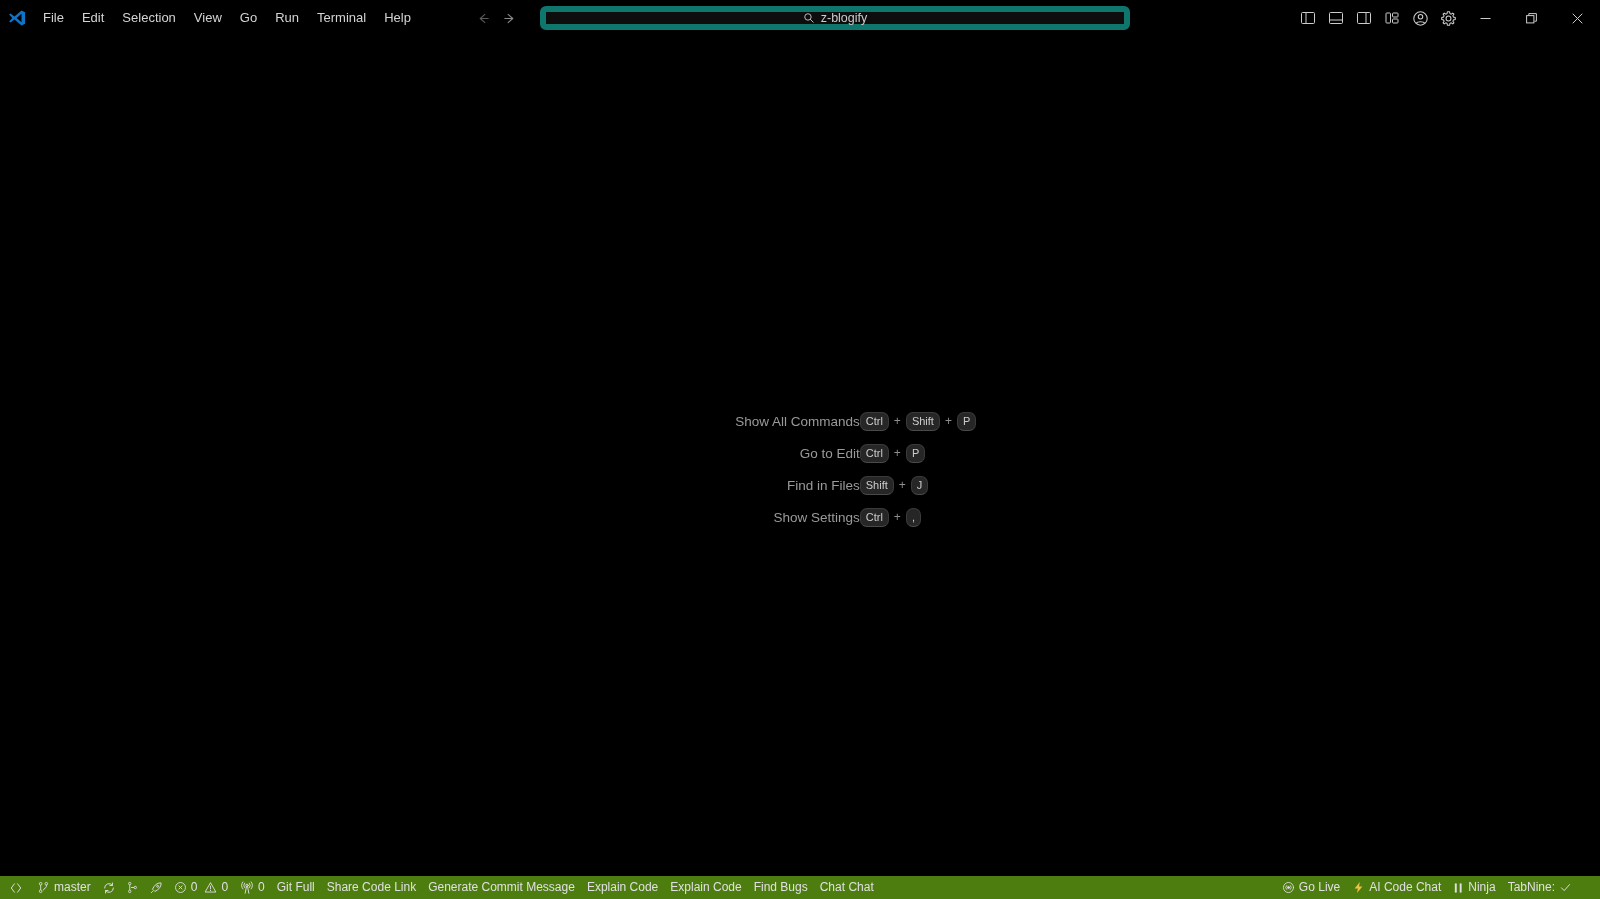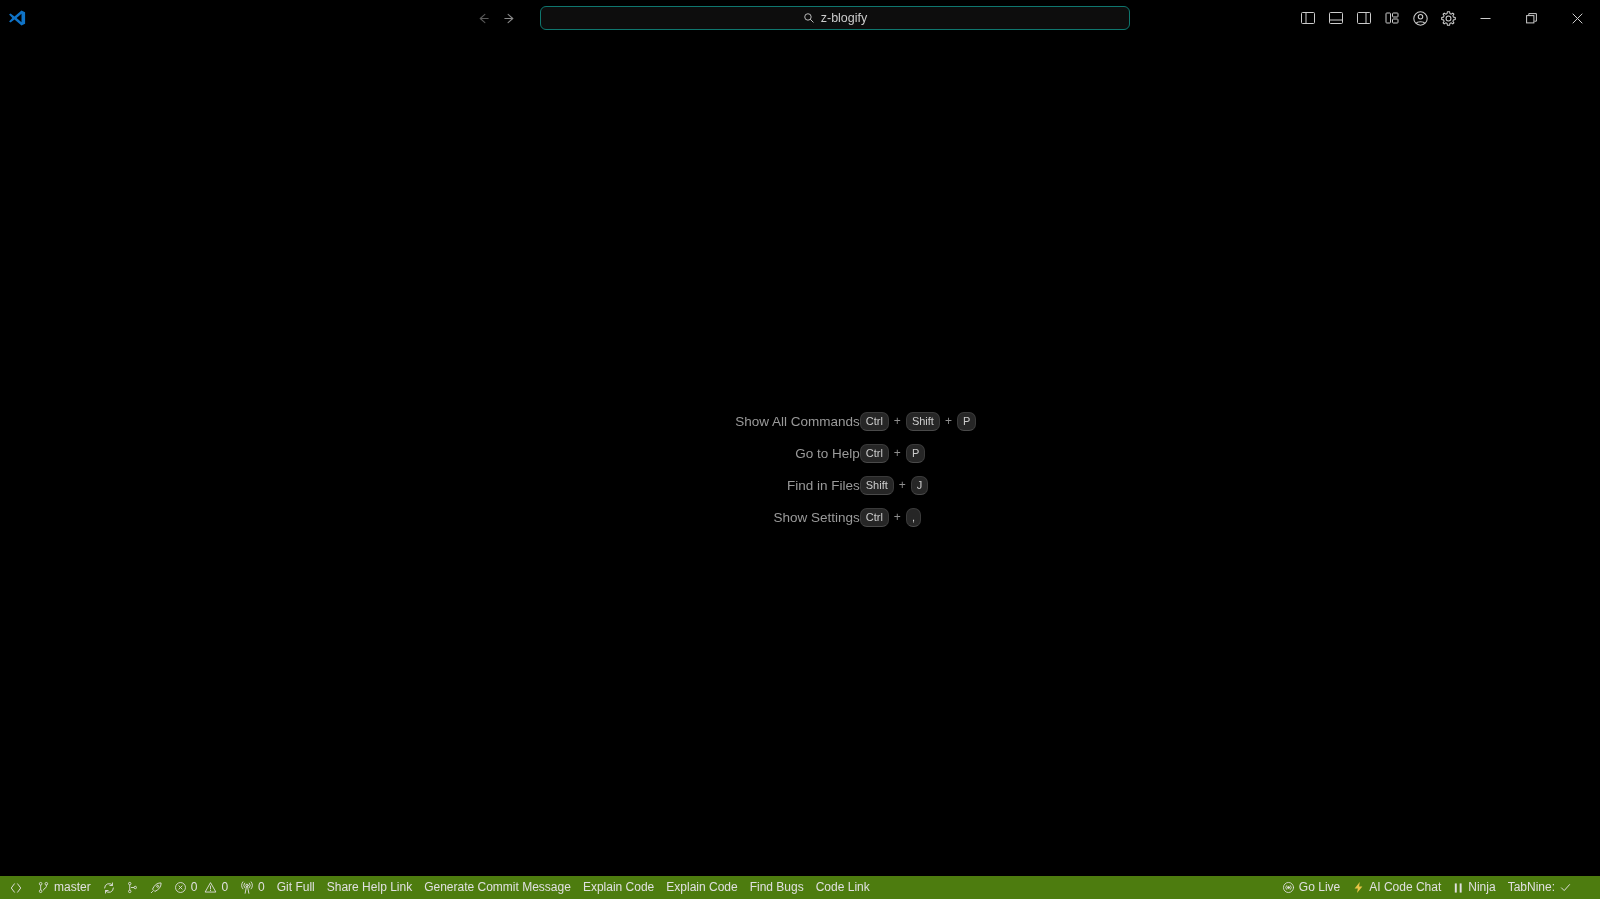--- a/index.html
+++ b/index.html
@@ -40,21 +40,21 @@
   .center-inner { display: flex; align-items: center; pointer-events: auto; }
   .navbtn {
     width: 26px; height: 26px;
     display: flex; align-items: center; justify-content: center;
     color: #5a5a5a; font-size: 15px; border-radius: 4px;
   }
   .navbtn.enabled { color: #8a8a8a; }
   .searchbox {
     width: 590px; height: 24px; margin-left: 18px;
     background: #0d0d0d;
-    border: 1px solid #0f766e;
+    border: 6px solid #0f766e;
     border-radius: 6px;
     display: flex; align-items: center; justify-content: center;
     gap: 6px;
     color: #cccccc; font-size: 12.5px;
   }
   .searchbox .q { display: flex; align-items: center; }
 
   .title-actions {
     margin-left: auto; display: flex; align-items: center;
     height: 100%; padding-right: 0;
@@ -134,20 +134,30 @@
 
 <div class="titlebar">
 
   <div class="logo">
     <svg width="18" height="18" viewBox="0 0 100 100" aria-hidden="true">
       <path d="M75 8 L95 18 L95 82 L75 92 L36 58 L14 75 L6 69 L24 50 L6 31 L14 25 L36 42 Z" fill="#0f73c7"></path>
       <path d="M75 26 L48 50 L75 74 Z" fill="#000000"></path>
     </svg>
   </div>
 
+  <div class="menu">
+    <div class="menu-item">File</div>
+    <div class="menu-item">Edit</div>
+    <div class="menu-item">Selection</div>
+    <div class="menu-item">View</div>
+    <div class="menu-item">Go</div>
+    <div class="menu-item">Run</div>
+    <div class="menu-item">Terminal</div>
+    <div class="menu-item">Help</div>
+  </div>
 
   <div class="center-group">
     <div class="center-inner">
       <div class="navbtn">
         <svg width="15" height="15" viewBox="0 0 16 16" fill="none" stroke="currentColor" stroke-width="1.1">
           <path d="M9.5 3.5 L4.5 8 L9.5 12.5" stroke-linecap="round" stroke-linejoin="round"></path>
           <path d="M4.6 8 H13" stroke-linecap="round"></path>
         </svg>
       </div>
       <div class="navbtn enabled">
@@ -242,21 +252,21 @@
       <div class="wm-keys">
         <span class="key">Ctrl</span>
         <span class="plus">+</span>
         <span class="key">Shift</span>
         <span class="plus">+</span>
         <span class="key">P</span>
       </div>
     </div>
 
     <div class="wm-row">
-      <div class="wm-label">Go to Help</div>
+      <div class="wm-label">Go to Edit</div>
       <div class="wm-keys">
         <span class="key">Ctrl</span>
         <span class="plus">+</span>
         <span class="key">P</span>
       </div>
     </div>
 
     <div class="wm-row">
       <div class="wm-label">Find in Files</div>
       <div class="wm-keys">
@@ -368,36 +378,36 @@
           <path d="M8.7 6.6 L10.1 14"></path>
         </svg>
       </span>
       <span class="sb-text">0</span>
     </div>
 
     <div class="sb-item">
       <span class="sb-text">Git Full</span>
     </div>
     <div class="sb-item">
-      <span class="sb-text">Share Help Link</span>
+      <span class="sb-text">Share Code Link</span>
     </div>
     <div class="sb-item">
       <span class="sb-text">Generate Commit Message</span>
     </div>
     <div class="sb-item">
       <span class="sb-text">Explain Code</span>
     </div>
     <div class="sb-item">
       <span class="sb-text">Explain Code</span>
     </div>
     <div class="sb-item">
       <span class="sb-text">Find Bugs</span>
     </div>
     <div class="sb-item">
-      <span class="sb-text">Code Link</span>
+      <span class="sb-text">Chat Chat</span>
     </div>
   </div>
 
   <div class="sb-right">
 
     <div class="sb-item">
       <span>
         <svg width="13" height="13" viewBox="0 0 16 16" fill="none" stroke="#e0e0e0" stroke-width="1.05" stroke-linecap="round">
           <circle cx="8" cy="8" r="6.2"></circle>
           <circle cx="8" cy="8" r="1.3" fill="#e0e0e0"></circle>

